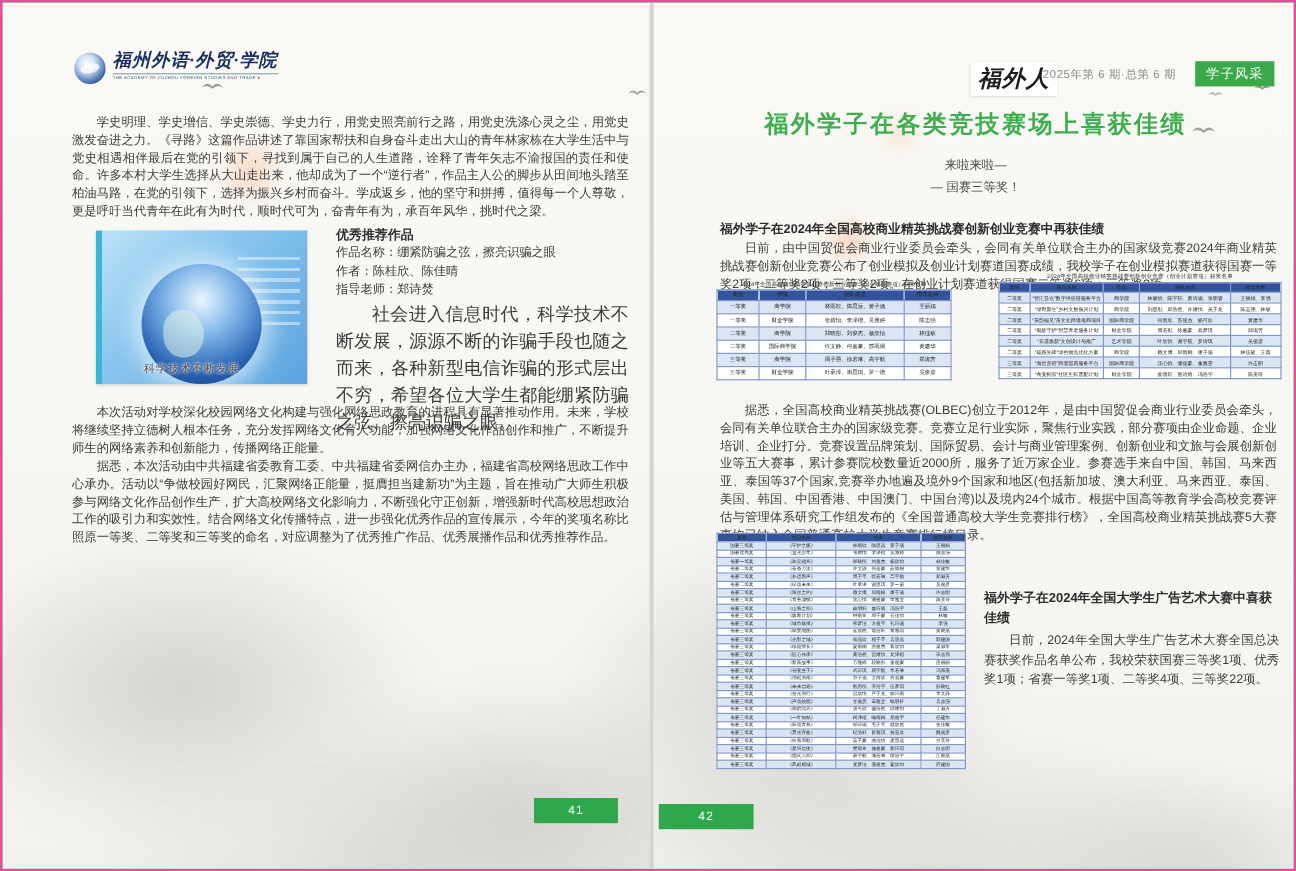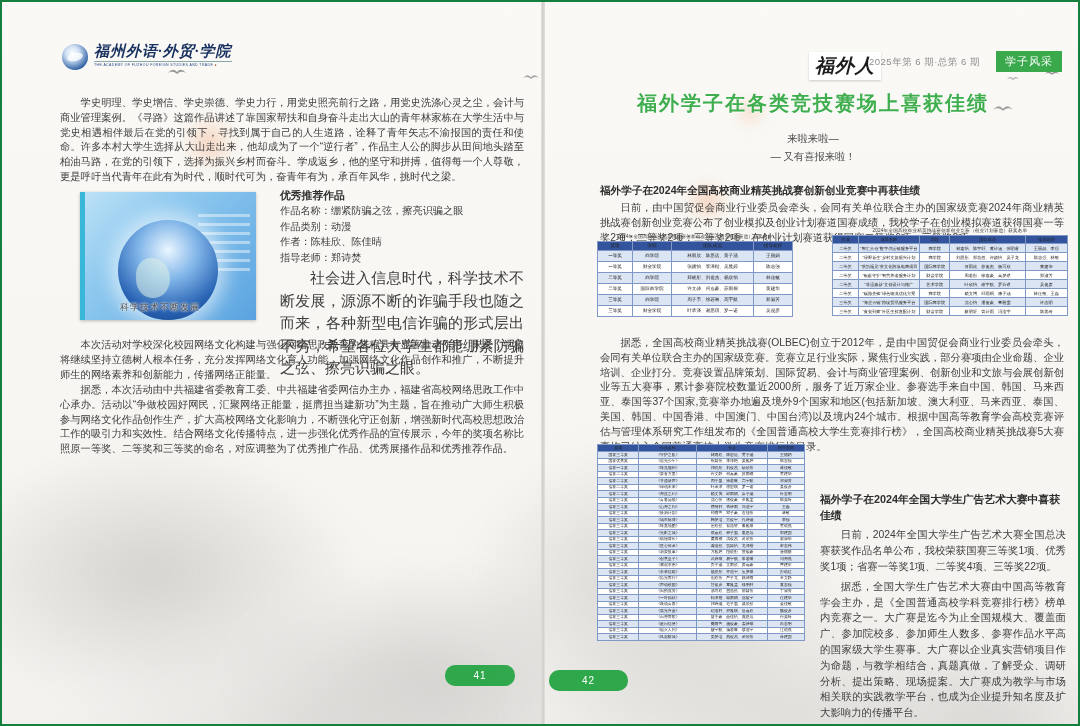--- a/index.html
+++ b/index.html
@@ -1,18 +1,18 @@
 <!DOCTYPE html>
 <html><head>
 <meta charset="utf-8">
 <style>
   html,body{margin:0;padding:0;background:#c8c8c6;}
   *{box-sizing:border-box;}
   body{font-family:"Liberation Sans","DejaVu Sans",sans-serif;}
-  #canvas{position:relative;width:1080px;height:726px;background:#22c55e;overflow:hidden;border:2px solid #15803d;}
+  #canvas{position:relative;width:1080px;height:726px;background:#22c55e;overflow:hidden;border:2px solid #ec4899;}
   .page{position:absolute;top:0;height:726px;background:linear-gradient(180deg,#faf9f6 0%,#f6f5f1 70%,#f2f1ee 100%);}
   #page-left{left:0;width:541px;}
   #page-right{left:542px;width:538px;}
   .seam{position:absolute;left:539px;top:0;width:4px;height:726px;background:linear-gradient(90deg,#e3e2de,#cfcecb,#e3e2de);z-index:5;}
 
   
   .wash{position:absolute;border-radius:50%;filter:blur(14px);opacity:.55;pointer-events:none;}
   .sun{position:absolute;border-radius:50%;filter:blur(6px);opacity:.5;pointer-events:none;}
 
   
@@ -39,21 +39,21 @@
   .art .cap{position:absolute;left:0;right:16px;bottom:6px;text-align:center;font-size:9px;color:#474747;text-shadow:0 0 3px #fff,0 0 2px #fff;letter-spacing:1px;}
 
   .rec{position:absolute;left:278px;top:187px;width:244px;color:#3c3c3c;}
   .rec-title{font-weight:bold;font-size:10.8px;color:#2f2f2f;margin-bottom:0;}
   .rec-line{font-size:10.2px;line-height:1.52;}
   .rec-desc{font-size:15px;line-height:1.5;text-align:justify;text-indent:2em;margin-top:2px;}
 
   #lp-para2{position:absolute;left:58px;top:336px;width:464px;}
   #lp-para3{position:absolute;left:58px;top:381px;width:464px;}
 
-  .pageno{position:absolute;background:#2fa84c;color:#fff;font-size:10px;display:flex;align-items:center;justify-content:center;letter-spacing:1px;border-radius:10px;}
+  .pageno{position:absolute;background:#2fa84c;color:#fff;font-size:10px;display:flex;align-items:center;justify-content:center;letter-spacing:1px;}
   #pageno-41{left:443px;top:663px;width:70px;height:21px;}
   #pageno-42{left:5px;top:668px;width:79px;height:21px;}
 
   
   .rp-header{position:absolute;left:0;top:48px;width:538px;height:24px;}
   .brand-box{position:absolute;left:265px;top:2px;background:#fff;padding:1px 6px;box-shadow:0 1px 2px rgba(0,0,0,.18);font-family:"Liberation Serif","DejaVu Serif",serif;font-weight:bold;font-style:italic;font-size:19px;color:#1c1c1c;letter-spacing:1px;}
   .issue-txt{position:absolute;left:325px;top:6px;font-size:9.5px;color:#8d8d8b;letter-spacing:.5px;}
   .badge{position:absolute;left:452px;top:1px;background:#3aa94b;color:#fff;font-size:11px;padding:3px 9px;letter-spacing:1px;}
 
   .rp-title{position:absolute;left:20px;top:88px;width:498px;text-align:center;font-size:20px;font-weight:bold;color:#3fae4e;letter-spacing:2px;text-shadow:0 1px 0 rgba(255,255,255,.8);}
@@ -111,33 +111,32 @@
     </span>
 
     <div class="logo-row">
       <div class="logo-circle"></div>
       <div class="logo-text">
         <span class="logo-cn">福州外语·外贸·学院</span>
         <span class="logo-en"><span>THE ACADEMY OF FUZHOU FOREIGN STUDIES AND TRADE</span> <b>●</b></span>
       </div>
     </div>
 
-    <div class="para" id="lp-para1">学史明理、学史增信、学史崇德、学史力行，用党史照亮前行之路，用党史洗涤心灵之尘，会计与商业管理案例。《寻路》这篇作品讲述了靠国家帮扶和自身奋斗走出大山的青年林家栋在大学生活中与党史相遇相伴最后在党的引领下，寻找到属于自己的人生道路，诠释了青年矢志不渝报国的责任和使命。许多本村大学生选择从大山走出来，他却成为了一个“逆行者”，作品主人公的脚步从田间地头踏至柏油马路，在党的引领下，选择为振兴乡村而奋斗。学成返乡，他的坚守和拼搏，值得每一个人尊敬，更是呼吁当代青年在此有为时代，顺时代可为，奋青年有为，承百年风华，挑时代之梁。</div>
+    <div class="para" id="lp-para1">学史明理、学史增信、学史崇德、学史力行，用党史照亮前行之路，用党史洗涤心灵之尘，用党史激发奋进之力。《寻路》这篇作品讲述了靠国家帮扶和自身奋斗走出大山的青年林家栋在大学生活中与党史相遇相伴最后在党的引领下，寻找到属于自己的人生道路，诠释了青年矢志不渝报国的责任和使命。许多本村大学生选择从大山走出来，他却成为了一个“逆行者”，作品主人公的脚步从田间地头踏至柏油马路，在党的引领下，选择为振兴乡村而奋斗。学成返乡，他的坚守和拼搏，值得每一个人尊敬，更是呼吁当代青年在此有为时代，顺时代可为，奋青年有为，承百年风华，挑时代之梁。</div>
 
     <div class="art">
       <div class="strip"></div>
       <div class="lines"></div>
       <div class="globe"></div>
       <div class="cap">科学技术不断发展</div>
     </div>
 
     <div class="rec">
       <div class="rec-title">优秀推荐作品</div>
       <div class="rec-line">作品名称：绷紧防骗之弦，擦亮识骗之眼</div>
-      <div class="rec-line">作品类别：动漫</div>
       <div class="rec-line">作者：陈桂欣、陈佳晴</div>
       <div class="rec-line">指导老师：郑诗焚</div>
       <div class="rec-desc">社会进入信息时代，科学技术不断发展，源源不断的诈骗手段也随之而来，各种新型电信诈骗的形式层出不穷，希望各位大学生都能绷紧防骗之弦、擦亮识骗之眼。</div>
     </div>
 
     <div class="para" id="lp-para3">据悉，本次活动由中共福建省委教育工委、中共福建省委网信办主办，福建省高校网络思政工作中心承办。活动以“争做校园好网民，汇聚网络正能量，挺膺担当建新功”为主题，旨在推动广大师生积极参与网络文化作品创作生产，扩大高校网络文化影响力，不断强化守正创新，增强新时代高校思想政治工作的吸引力和实效性。结合网络文化传播特点，进一步强化优秀作品的宣传展示，今年的奖项名称比照原一等奖、二等奖和三等奖的命名，对应调整为了优秀推广作品、优秀展播作品和优秀推荐作品。</div>
     <div class="para" id="lp-para2">本次活动对学校深化校园网络文化构建与强化网络思政教育的进程具有显著推动作用。未来，学校将继续坚持立德树人根本任务，充分发挥网络文化育人功能，加强网络文化作品创作和推广，不断提升师生的网络素养和创新能力，传播网络正能量。</div>
 
     <div class="pageno" id="pageno-41">41</div>
   </div>
@@ -171,21 +170,21 @@
     <div class="rp-header">
       <span class="brand-box">福外人</span>
       <span class="issue-txt">2025年第 6 期·总第 6 期</span>
       <span class="badge">学子风采</span>
     </div>
 
     <div class="rp-title">福外学子在各类竞技赛场上喜获佳绩</div>
 
     <div class="rp-intro">
       <div>来啦来啦—</div>
-      <div>— 又有喜报来啦！</div>
+      <div>— 国赛三等奖！</div>
     </div>
 
     <div id="rp-s1">
       <div class="sec-heading">福外学子在2024年全国高校商业精英挑战赛创新创业竞赛中再获佳绩</div>
       <div class="para">日前，由中国贸促会商业行业委员会牵头，会同有关单位联合主办的国家级竞赛2024年商业精英挑战赛创新创业竞赛公布了创业模拟及创业计划赛道国赛成绩，我校学子在创业模拟赛道获得国赛一等奖2项；二等奖2项；三等奖2项。在创业计划赛道获得国赛二等奖6项；三等奖2项。</div>
     </div>
 
     <div class="tbl-wrap" id="tbl1-wrap">
       <div class="tbl-title">2024年全国高校商业精英挑战赛创新创业竞赛（创业模拟赛道）获奖名单</div>
       <table class="mini" id="tbl1">
@@ -498,18 +497,17 @@
               <td>党梦洁、燕俊杰、翟欣怡</td>
               <td>薛建国</td>
             </tr>
           </tbody>
         </table>
     </div>
 
     <div id="rp-s3">
       <div class="sec-heading">福外学子在2024年全国大学生广告艺术大赛中喜获佳绩</div>
       <div class="para">日前，2024年全国大学生广告艺术大赛全国总决赛获奖作品名单公布，我校荣获国赛三等奖1项、优秀奖1项；省赛一等奖1项、二等奖4项、三等奖22项。</div>
-      <div class="para">据悉，全国大学生广告艺术大赛由中国高等教育学会主办，是《全国普通高校学科竞赛排行榜》榜单内竞赛之一。大广赛是迄今为止全国规模大、覆盖面广、参加院校多、参加师生人数多、参赛作品水平高的国家级大学生赛事。大广赛以企业真实营销项目作为命题，与教学相结合，真题真做，了解受众、调研分析、提出策略、现场提案。大广赛成为教学与市场相关联的实践教学平台，也成为企业提升知名度及扩大影响力的传播平台。</div>
     </div>
 
     <div class="pageno" id="pageno-42">42</div>
   </div>
 </div>
 
 </body></html>

